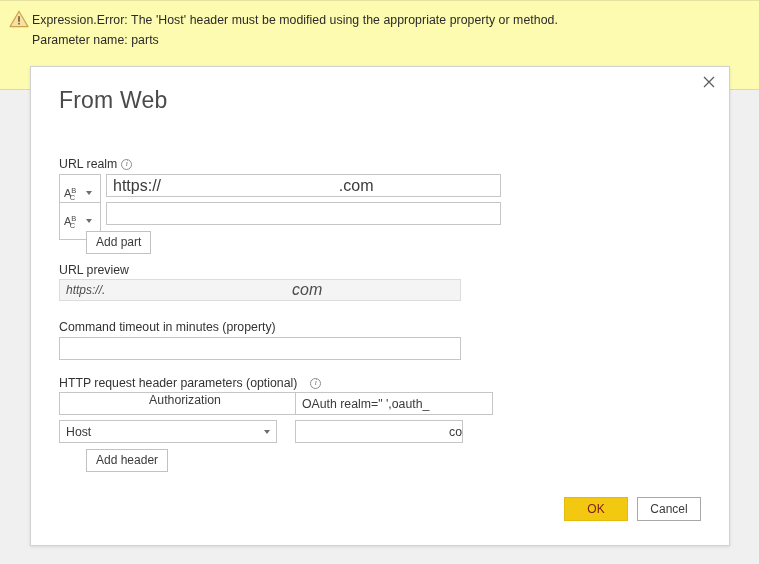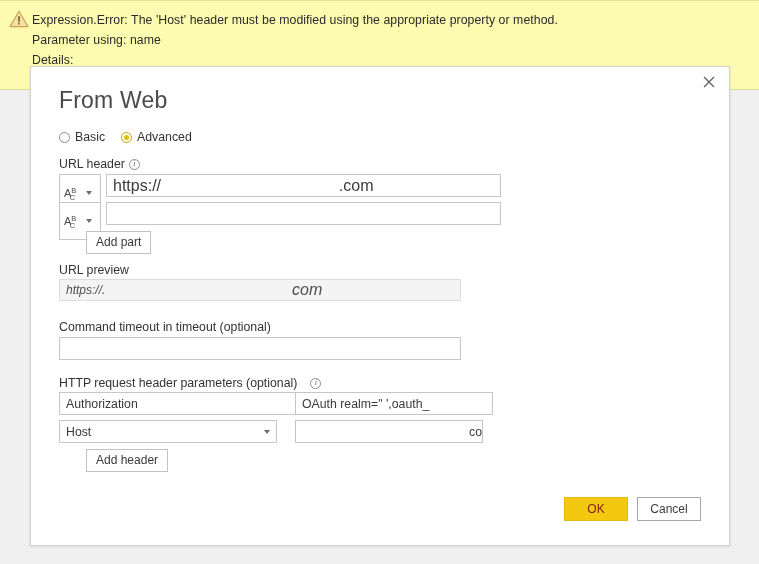--- a/index.html
+++ b/index.html
@@ -318,48 +318,37 @@
 <body>
 
 <div id="error-banner">
   <svg id="warning-icon" viewBox="0 0 20 18">
     <path d="M10 1.2 L19 16.6 L1 16.6 Z" fill="#f5e0a8" stroke="#c9a24a" stroke-width="1.1" stroke-linejoin="round"></path>
     <rect x="9.2" y="6.2" width="1.6" height="5.6" fill="#7a5a1a"></rect>
     <rect x="9.2" y="12.8" width="1.6" height="1.7" fill="#7a5a1a"></rect>
   </svg>
   <div class="banner-lines">
     <div class="banner-line">Expression.Error: The 'Host' header must be modified using the appropriate property or method.</div>
-    <div class="banner-line">Parameter using: name</div>
-    <div class="banner-line">Details:</div>
+    <div class="banner-line">Parameter name: parts</div>
   </div>
 </div>
 
 <div id="dialog">
 
   <button id="close-button">
     <svg width="12" height="12" viewBox="0 0 12 12">
       <path d="M1 1 L11 11 M11 1 L1 11" stroke="#5a5a5a" stroke-width="1.2" fill="none"></path>
     </svg>
   </button>
 
   <div id="dialog-title">From Web</div>
 
-  <div id="mode-row">
-    <div class="radio-option">
-      <span class="radio-mark"></span>
-      <span class="radio-label">Basic</span>
-    </div>
-    <div class="radio-option">
-      <span class="radio-mark checked"></span>
-      <span class="radio-label">Advanced</span>
-    </div>
-  </div>
 
   <div class="field-label" style="left:28px; top:90px;">
-    <span>URL header</span>
+    <span>URL realm</span>
     <span class="info-icon"></span>
   </div>
 
   <div class="type-select" style="left:28px; top:107px;">
     <span class="abc-glyph"><span class="a">A</span><span class="b">B</span><span class="c">C</span></span>
     <span class="caret-small"></span>
   </div>
   <input class="txt-input" style="left: 75px; top: 107px; width: 395px;" value="https://                                        .com">
 
   <div class="type-select" style="left:28px; top:135px;">
@@ -369,41 +358,41 @@
   <input class="txt-input" style="left: 75px; top: 135px; width: 395px;" value="">
 
   <button class="sec-button" style="left:28px; top:164px;">Add part</button>
 
   <div class="field-label" style="left:28px; top:196px;">URL preview</div>
   <div id="url-preview-box" style="left:28px; top:212px; width:402px;">
     <span>https://.</span>
     <span id="url-preview-suffix">com</span>
   </div>
 
-  <div class="field-label" style="left:28px; top:253px;">Command timeout in timeout (optional)</div>
+  <div class="field-label" style="left:28px; top:253px;">Command timeout in minutes (property)</div>
   <input class="txt-input" style="left: 28px; top: 270px; width: 402px;" value="">
 
   <div class="field-label" style="left:28px; top:309px;gap:13px;">
     <span>HTTP request header parameters (optional)</span>
     <span class="info-icon"></span>
   </div>
 
-  <div class="hdr-select" style="left:28px; top:325px; width:252px;">
+  <div class="hdr-select" style="left:28px; top:325px; width:252px;flex-direction:column;">
     <span>Authorization</span>
     <span class="caret-small"></span>
   </div>
   <div class="value-clip" style="left:264px; top:325px; width:198px;">
     <span class="val-text">OAuth realm="                         ',oauth_</span>
   </div>
 
   <div class="hdr-select" style="left:28px; top:353px; width:218px;">
     <span>Host</span>
     <span class="caret-small"></span>
   </div>
-  <div class="value-clip" style="left:264px; top:353px; width:188px;">
+  <div class="value-clip" style="left:264px; top:353px; width:168px;">
     <span class="val-text right-align">co</span>
   </div>
 
   <button class="sec-button" style="left:28px; top:382px;">Add header</button>
 
   <button id="ok-button">OK</button>
   <button id="cancel-button">Cancel</button>
 
 </div>
 

